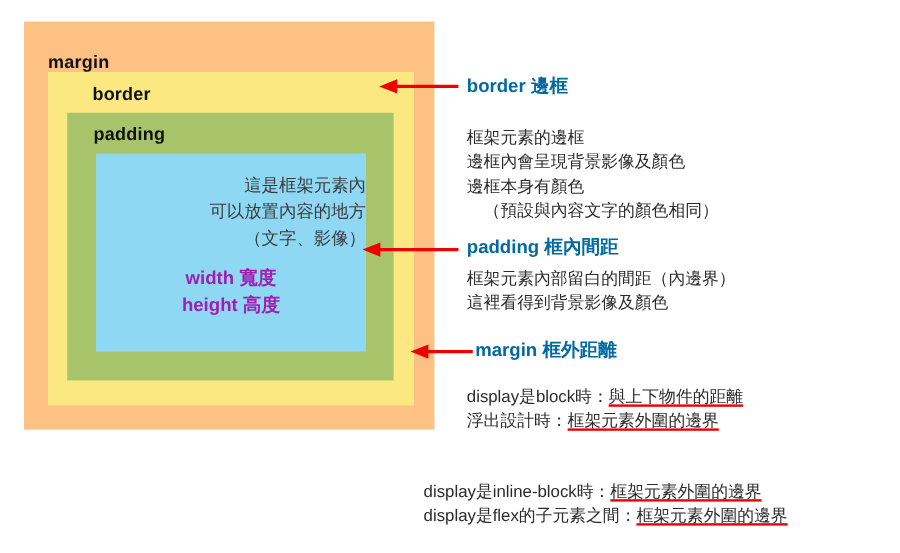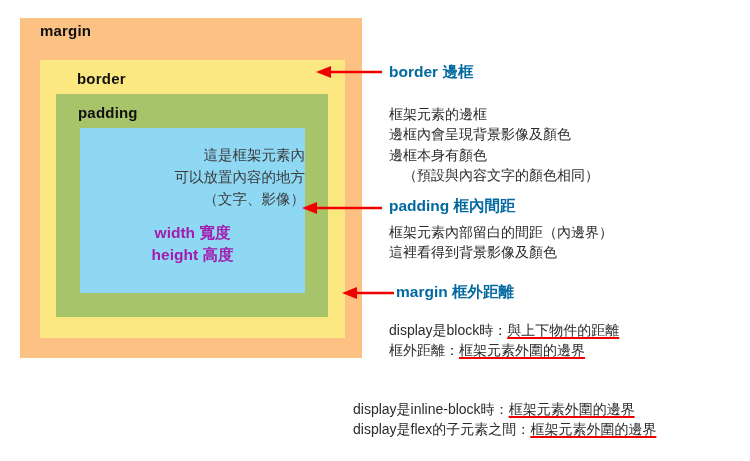--- a/index.html
+++ b/index.html
@@ -56,21 +56,21 @@
   }
 
   .layer-label {
     position: absolute;
     font-weight: bold;
     font-size: 15px;
     color: #111111;
     letter-spacing: 0.2px;
     white-space: nowrap;
   }
-  .label-margin  { left: 20px; top: 4px; }
+  .label-margin  { left: 20px; top: 26px; }
   .label-border  { left: 40px; top: 52px; }
   .label-padding { left: 58px; top: 86px; }
 
   .content-text {
     position: absolute;
     left: 0; right: 0;
     top: 16px;
     text-align: right;
     font-size: 14.5px;
     line-height: 1.52;
@@ -195,21 +195,21 @@
   <div>這裡看得到背景影像及顏色</div>
 </div>
 
 <div class="callout-title" style="left:396px; top:282px;">margin 框外距離</div>
 
 <div class="callout-body" style="left:389px; top:320px;">
   <div>
     <span>display是block時：</span><span class="u">與上下物件的距離</span>
   </div>
   <div>
-    <span>框外距離：</span><span class="u">框架元素外圍的邊界</span>
+    <span>浮出設計時：</span><span class="u">框架元素外圍的邊界</span>
   </div>
 </div>
 
 <div class="tail-block" style="left:353px; top:399px;">
   <div>
     <span>display是inline-block時：</span><span class="u">框架元素外圍的邊界</span>
   </div>
   <div>
     <span>display是flex的子元素之間：</span><span class="u">框架元素外圍的邊界</span>
   </div>

